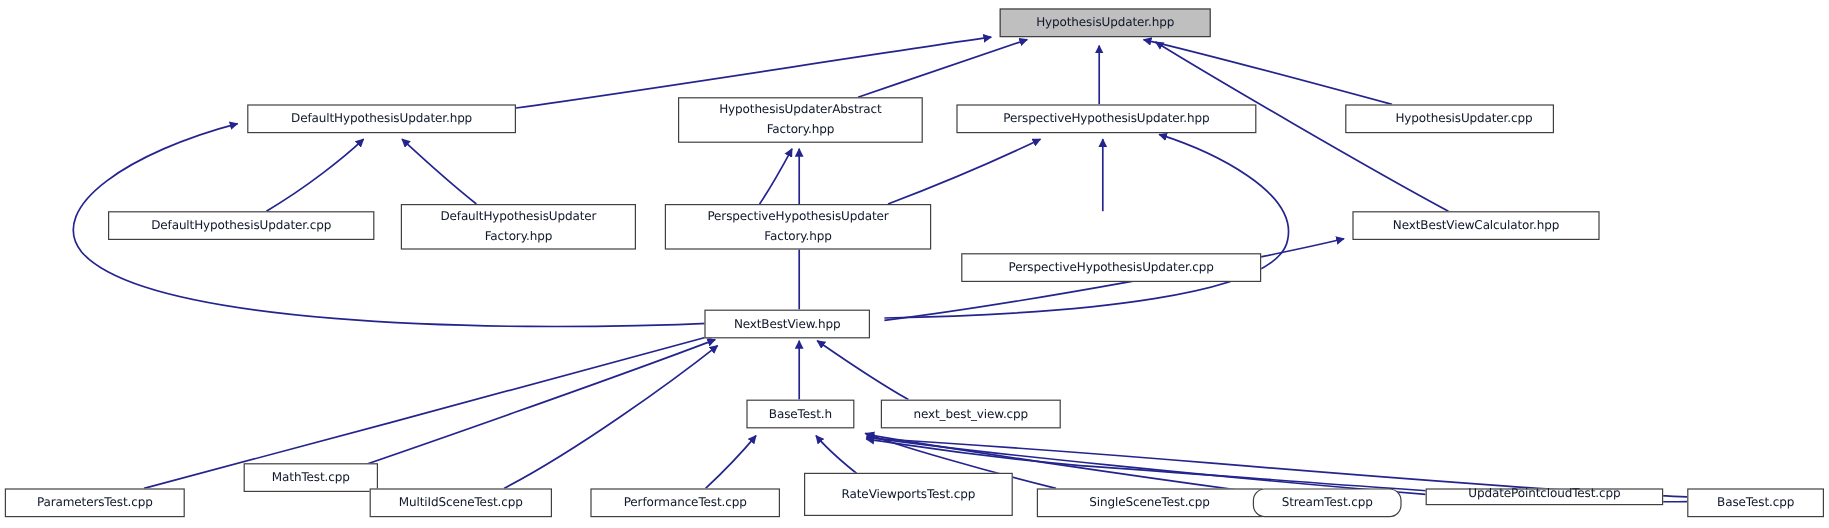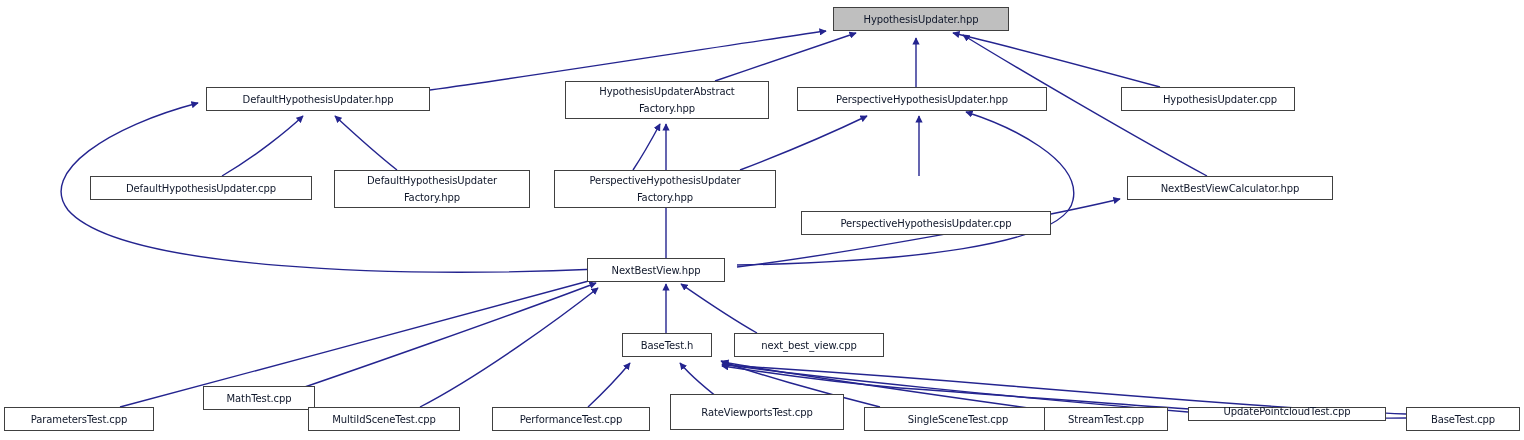--- a/index.html
+++ b/index.html
@@ -67,17 +67,17 @@
       <div class="node" style="left: 1127px; top: 176px; width: 206px; height: 24px;"><span>NextBestViewCalculator.hpp</span></div>
       <div class="node" style="left: 587px; top: 258px; width: 138px; height: 24px;"><span>NextBestView.hpp</span></div>
       <div class="node" style="left: 622px; top: 333px; width: 90px; height: 24px;"><span>BaseTest.h</span></div>
       <div class="node" style="left: 734px; top: 333px; width: 150px; height: 24px;"><span>next_best_view.cpp</span></div>
       <div class="node" style="left: 4px; top: 407px; width: 150px; height: 24px;"><span>ParametersTest.cpp</span></div>
       <div class="node" style="left: 174px; top: 386px; width: 112px; height: 24px; margin-left: 29px;"><span>MathTest.cpp</span></div>
       <div class="node" style="left: 308px; top: 407px; width: 152px; height: 24px;"><span>MultiIdSceneTest.cpp</span></div>
       <div class="node" style="left: 492px; top: 407px; width: 158px; height: 24px;"><span>PerformanceTest.cpp</span></div>
       <div class="node" style="left: 670px; top: 394px; width: 174px; height: 36px;"><span>RateViewportsTest.cpp</span></div>
       <div class="node" style="left: 864px; top: 407px; width: 188px; height: 24px;"><span>SingleSceneTest.cpp</span></div>
-      <div class="node" style="left: 1044px; top: 407px; width: 124px; height: 24px;"><span>StreamTest.cpp</span></div>
+      <div class="node" style="left: 1044px; top: 407px; width: 124px; height: 24px; border-radius: 10px;"><span>StreamTest.cpp</span></div>
       <div class="node" style="left: 1188px; top: 407px; width: 198px; height: 14px; align-items: flex-end;"><span>UpdatePointcloudTest.cpp</span></div>
       <div class="node" style="left: 1406px; top: 407px; width: 114px; height: 24px;"><span>BaseTest.cpp</span></div>
     </div>
 </div>
 
 </body></html>

